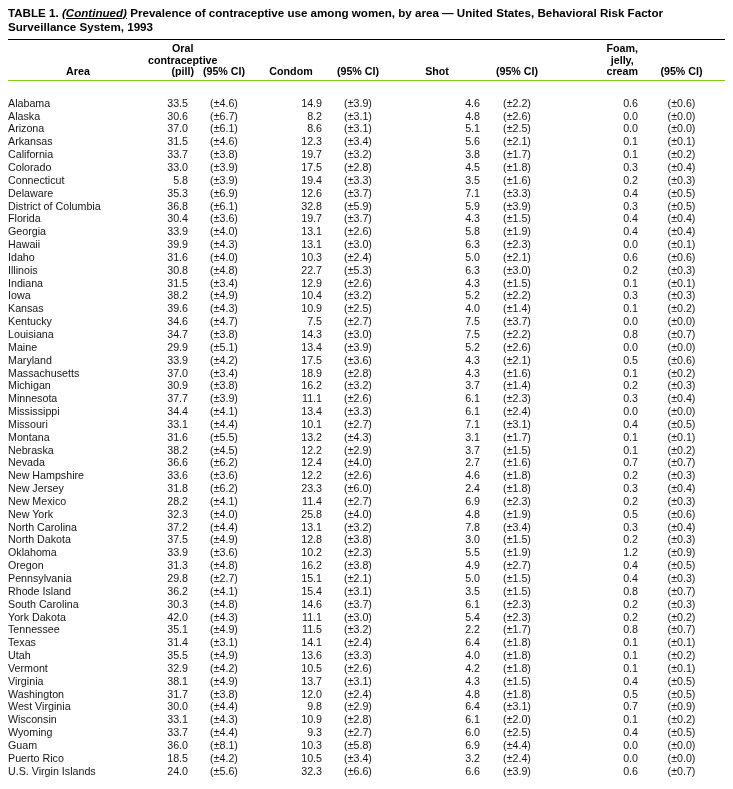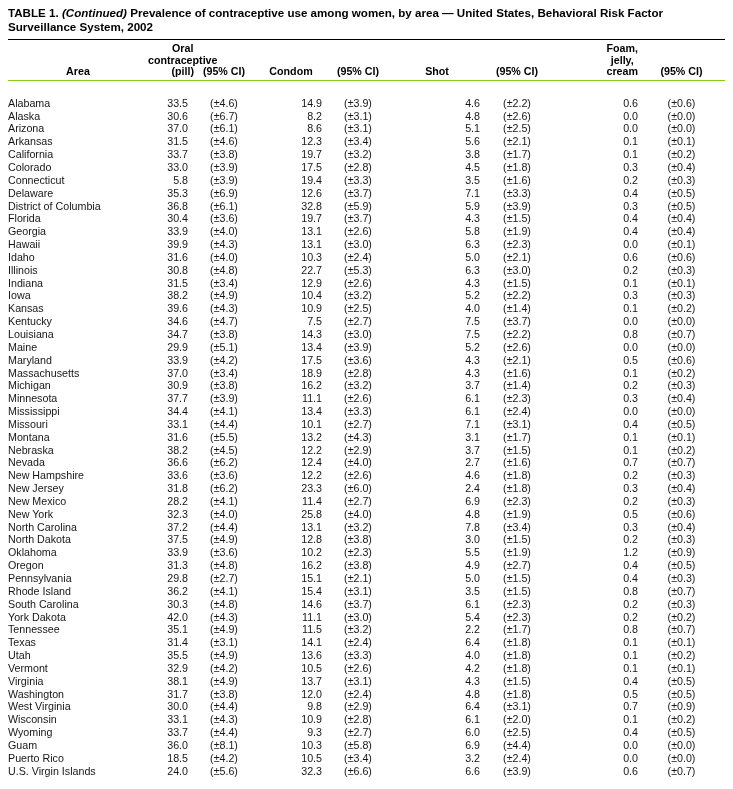--- a/index.html
+++ b/index.html
@@ -19,20 +19,21 @@
   .table-title {
     font-size: 11.6px;
     font-weight: bold;
     line-height: 13.5px;
     color: #000000;
     margin-bottom: 6px;
     width: 717px;
   }
   .table-title .italic {
     font-style: italic;
+    text-decoration: underline;
   }
   table.data-table {
     border-collapse: collapse;
     table-layout: fixed;
     width: 717px;
     border-top: 1px solid #000000;
     border-bottom: 1px solid #000000;
   }
   thead th {
     border-bottom: 1px solid #84cc16;
@@ -62,21 +63,21 @@
   tbody tr:last-child td  { padding-bottom: 20px; }
   td.col-area { text-align: left; }
   td.col-num  { text-align: right; }
   td.col-ci   { text-align: center; }
 </style>
 </head>
 <body>
 
 <div class="page">
 
-  <div class="table-title"><span>TABLE 1.</span> <span class="italic">(Continued)</span> <span>Prevalence of contraceptive use among women, by area — United States, Behavioral Risk Factor Surveillance System, 2002</span></div>
+  <div class="table-title"><span>TABLE 1.</span> <span class="italic">(Continued)</span> <span>Prevalence of contraceptive use among women, by area — United States, Behavioral Risk Factor Surveillance System, 1993</span></div>
 
   <table class="data-table">
     <colgroup>
       <col style="width:140px">
       <col style="width:40px">
       <col style="width:72px">
       <col style="width:62px">
       <col style="width:72px">
       <col style="width:86px">
       <col style="width:74px">

